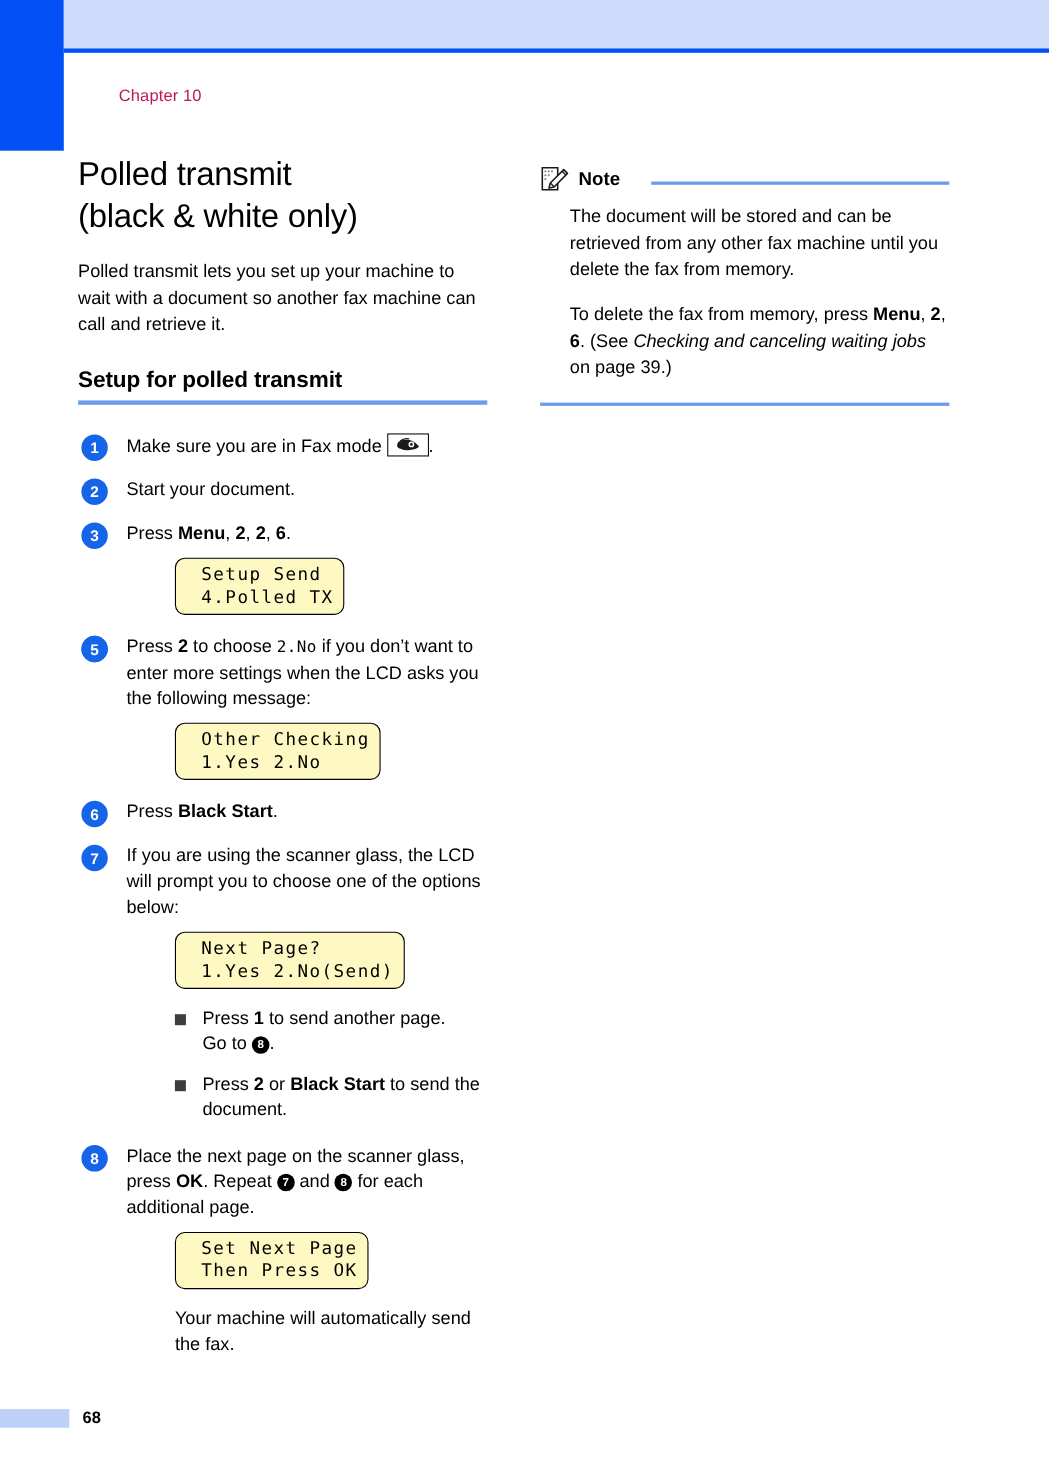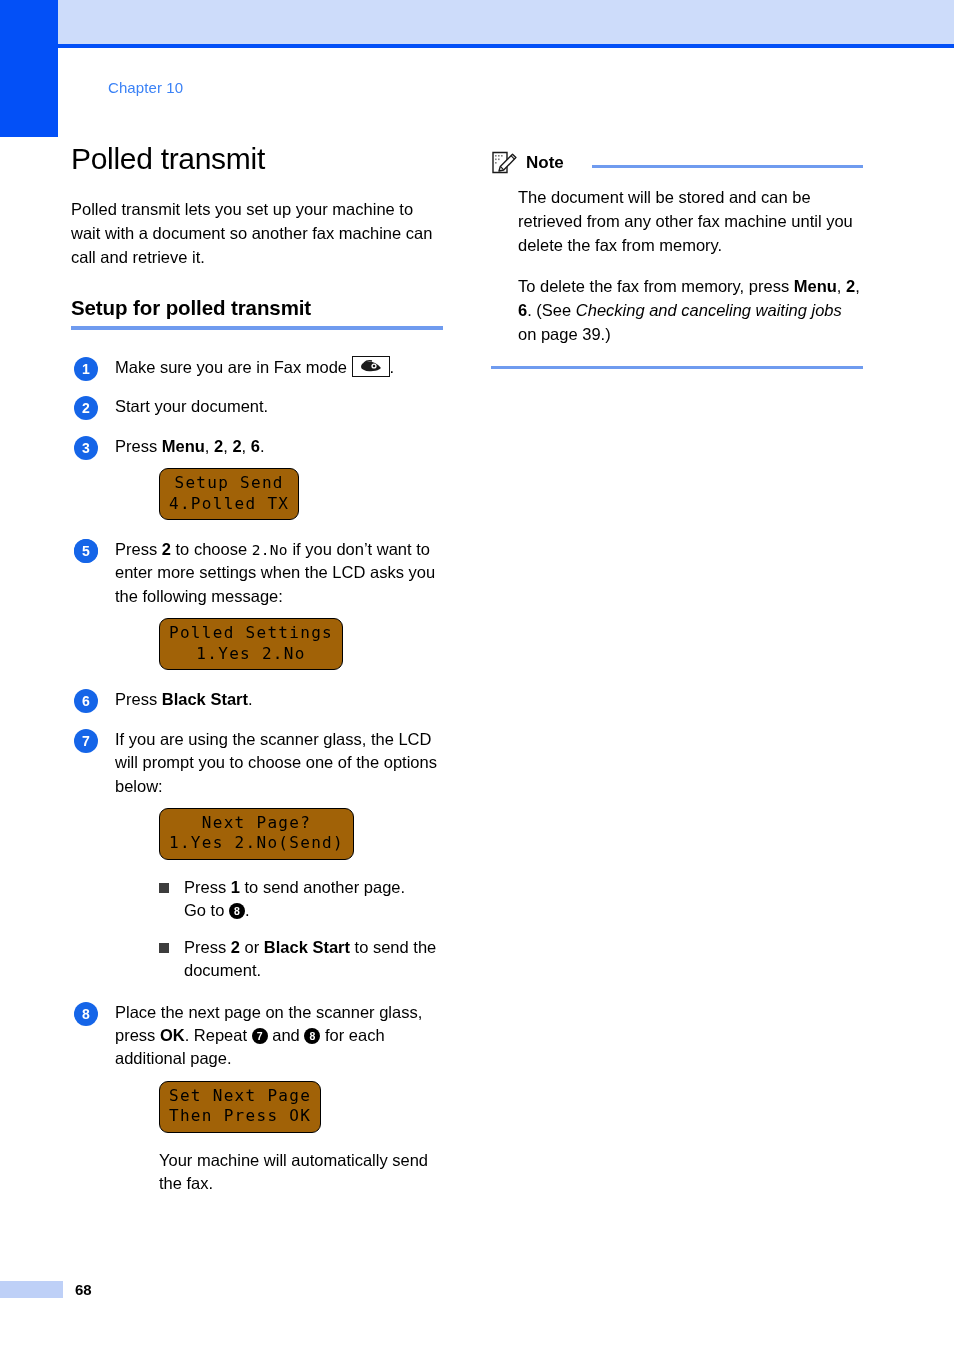--- a/index.html
+++ b/index.html
@@ -40,21 +40,21 @@
     width: 58px;
     height: 137px;
     background: #0350f7;
   }
 
   .chapter-label {
     position: absolute;
     left: 108px;
     top: 79px;
     font-size: 15px;
-    color: #3b82f6;
+    color: #be185d;
     letter-spacing: 0.1px;
   }
 
   
   .col-left {
     position: absolute;
     left: 71px;
     top: 140px;
     width: 372px;
   }
@@ -129,23 +129,22 @@
 
   
   .arrow { font-size: 13px; vertical-align: 1px; }
 
   
   .lcd {
     margin: 10px 0 0 44px;
     display: inline-block;
     border: 1.6px solid #000000;
     border-radius: 9px;
-    padding: 4px 9px 5px 9px;
-    background: #a16207;
-    text-align: center;
+    padding: 4px 9px 5px 23px;
+    background: #fef9c3;
   }
   .lcd-line {
     font-family: "DejaVu Sans Mono", "Liberation Mono", monospace;
     font-size: 16px;
     line-height: 1.28;
     letter-spacing: 1.3px;
     white-space: pre;
   }
 
   
@@ -270,20 +269,21 @@
 
 <div class="chapter-tab"></div>
 <div class="header-band"></div>
 <div class="header-rule"></div>
 <div class="chapter-label">Chapter 10</div>
 
 <div class="col-left">
 
   <h1 class="doc-title">
     <span class="l1">Polled transmit</span>
+    <span class="l2">(black &amp; white only)</span>
   </h1>
 
   <p class="intro">Polled transmit lets you set up your machine to wait with a document so another fax machine can call and retrieve it.</p>
 
   <h2 class="section-title">Setup for polled transmit</h2>
   <div class="section-rule"></div>
 
   <div class="step">
     <div class="step-num">1</div>
     <div class="step-body"><span>Make sure you are in Fax mode </span><span class="fax-icon"><svg width="26" height="16" viewBox="0 0 26 16">
@@ -311,21 +311,21 @@
   </div>
 
   <div class="step">
     <div class="step-num">4</div>
   </div>
 
   <div class="step step-extra">
     <div class="step-num">5</div>
     <div class="step-body"><span>Press </span><b>2</b><span> to choose </span><span class="code">2.No</span><span> if you don’t want to enter more settings when the LCD asks you the following message:</span></div>
     <div class="lcd">
-      <div class="lcd-line">Polled Settings</div>
+      <div class="lcd-line">Other Checking</div>
       <div class="lcd-line">1.Yes 2.No</div>
     </div>
   </div>
 
   <div class="step">
     <div class="step-num">6</div>
     <div class="step-body"><span>Press </span><b>Black Start</b><span>.</span></div>
   </div>
 
   <div class="step step-extra">

